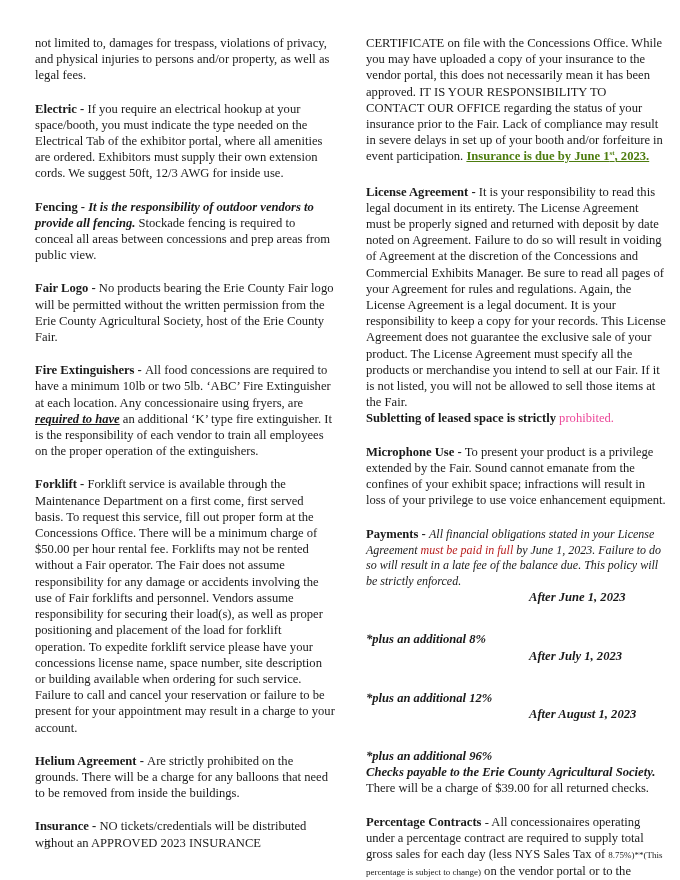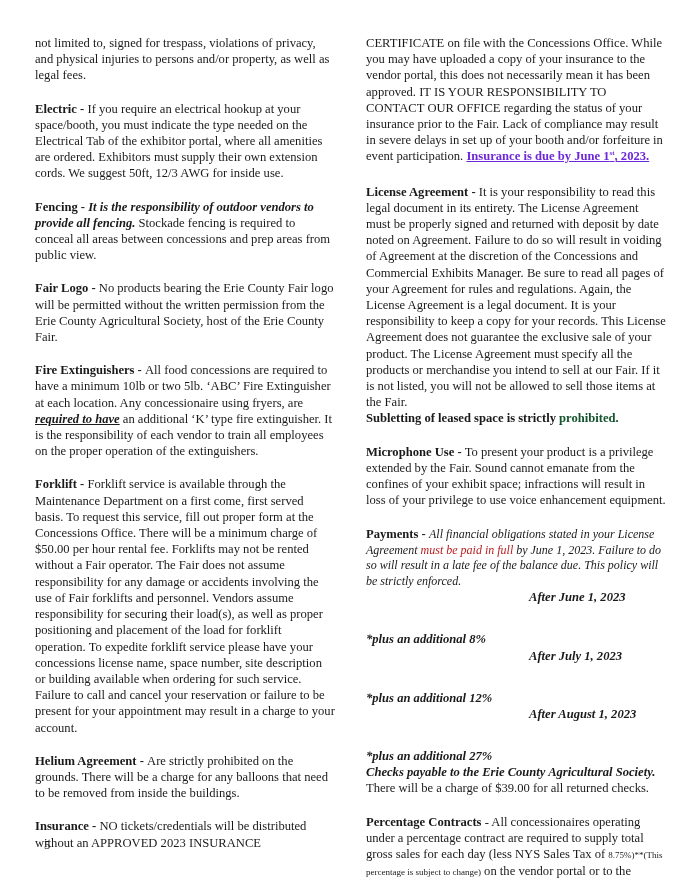--- a/index.html
+++ b/index.html
@@ -6,36 +6,36 @@
   body { width: 680px; height: 880px; position: relative; overflow: hidden;
          font-family: "Liberation Serif", "DejaVu Serif", serif; color: #1a1a1a; }
   .col { position: absolute; top: 35px; font-size: 12.6px; line-height: 16.2px; }
   .col-left { left: 35px; width: 300px; }
   .col-right { left: 366px; width: 300px; }
   .sec { margin: 0 0 17px 0; }
   .h { font-weight: bold; }
   .bi { font-weight: bold; font-style: italic; }
   .bu { font-weight: bold; font-style: italic; text-decoration: underline; }
   .red { color: #b91c1c; }
-  .redbu { color: #6d28d9; font-weight: bold; text-decoration: underline; font-family: Liberation Serif, serif; }
-  .redb { color: #14532d; font-weight: bold; }
+  .redbu { color: #4d7c0f; font-weight: bold; text-decoration: underline; font-family: Liberation Serif, serif; }
+  .redb { color: #ec4899; font-weight: normal; }
   .small { font-size: 9px; }
   sup { font-size: 7px; line-height: 0; }
   .pay-italic { font-style: italic; font-size: 12px; line-height: 15.5px; }
   .rate-row { display: flex; font-weight: bold; font-style: italic; }
   .rate-row .a { width: 163px; margin-top: 42px; }
   .page-num { position: absolute; left: 44px; top: 838px; font-size: 12.6px; }
   .tight { margin-bottom: 19px; }
 </style>
 </head>
 <body>
 
 <div class="col col-left">
   <p class="sec">
-    <span>not limited to, signed for trespass, violations of privacy, and physical injuries to persons and/or property, as well as legal fees.</span>
+    <span>not limited to, damages for trespass, violations of privacy, and physical injuries to persons and/or property, as well as legal fees.</span>
   </p>
 
   <p class="sec">
     <span class="h">Electric - </span><span>If you require an electrical hookup at your space/booth, you must indicate the type needed on the Electrical Tab of the exhibitor portal, where all amenities are ordered. Exhibitors must supply their own extension cords.  We suggest 50ft, 12/3 AWG for inside use.</span>
   </p>
 
   <p class="sec">
     <span class="h">Fencing - </span><span class="bi">It is the responsibility of outdoor vendors to provide all fencing.</span><span> Stockade fencing is required to conceal all areas between concessions and prep areas from public view.</span>
   </p>
 
@@ -80,21 +80,21 @@
     </div>
     <div class="rate-row">
       <span class="a">*plus an additional 8%</span>
         <span>After June 1, 2023</span>
     </div>
     <div class="rate-row">
       <span class="a">*plus an additional 12%</span>
         <span>After July 1, 2023</span>
     </div>
     <div class="rate-row">
-      <span class="a">*plus an additional 27%</span>
+      <span class="a">*plus an additional 96%</span>
         <span>After August 1, 2023</span>
     </div>
     <div>
       <span class="bi">Checks payable to the Erie County Agricultural Society.</span><span> There will be a charge of $39.00 for all returned checks.</span>
     </div>
   </div>
 
   <p class="sec">
     <span class="h">Percentage Contracts</span><span> - </span><span>All concessionaires operating under a percentage contract are required to supply total gross sales for each day (less NYS Sales Tax of </span><span class="small">8.75%)**(This percentage is subject to change)</span><span> on the vendor portal or to the Concessions Office. Reporting sheets are available at the Concessions Office.  All gross sales are to be reported daily beginning Thursday, August 10, 2023. All reports are to be received no later than 11 am the following day. Non-compliance of this policy will</span>
   </p>

